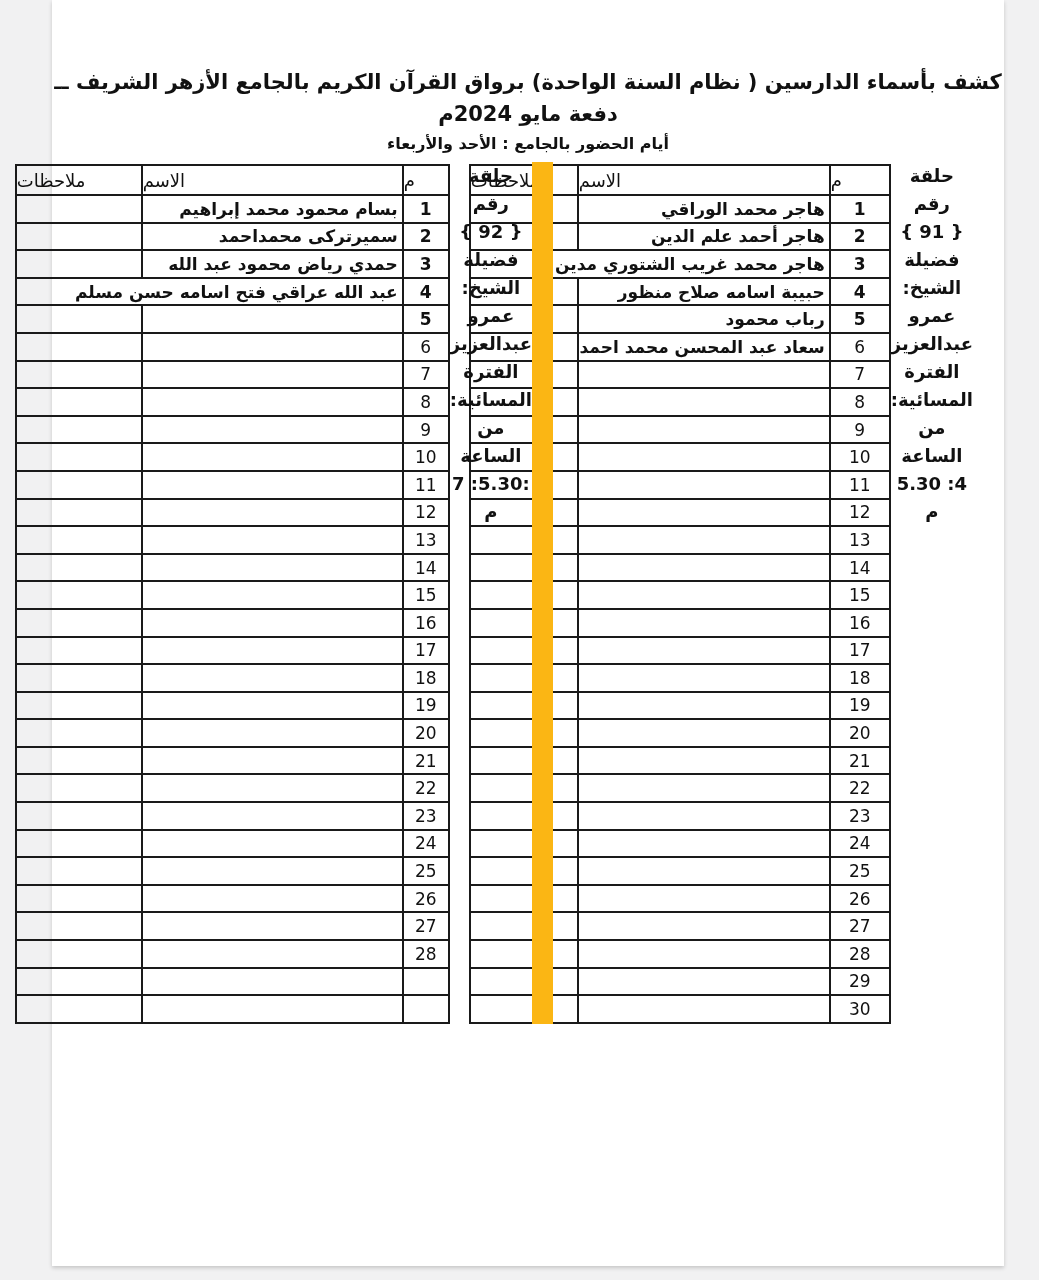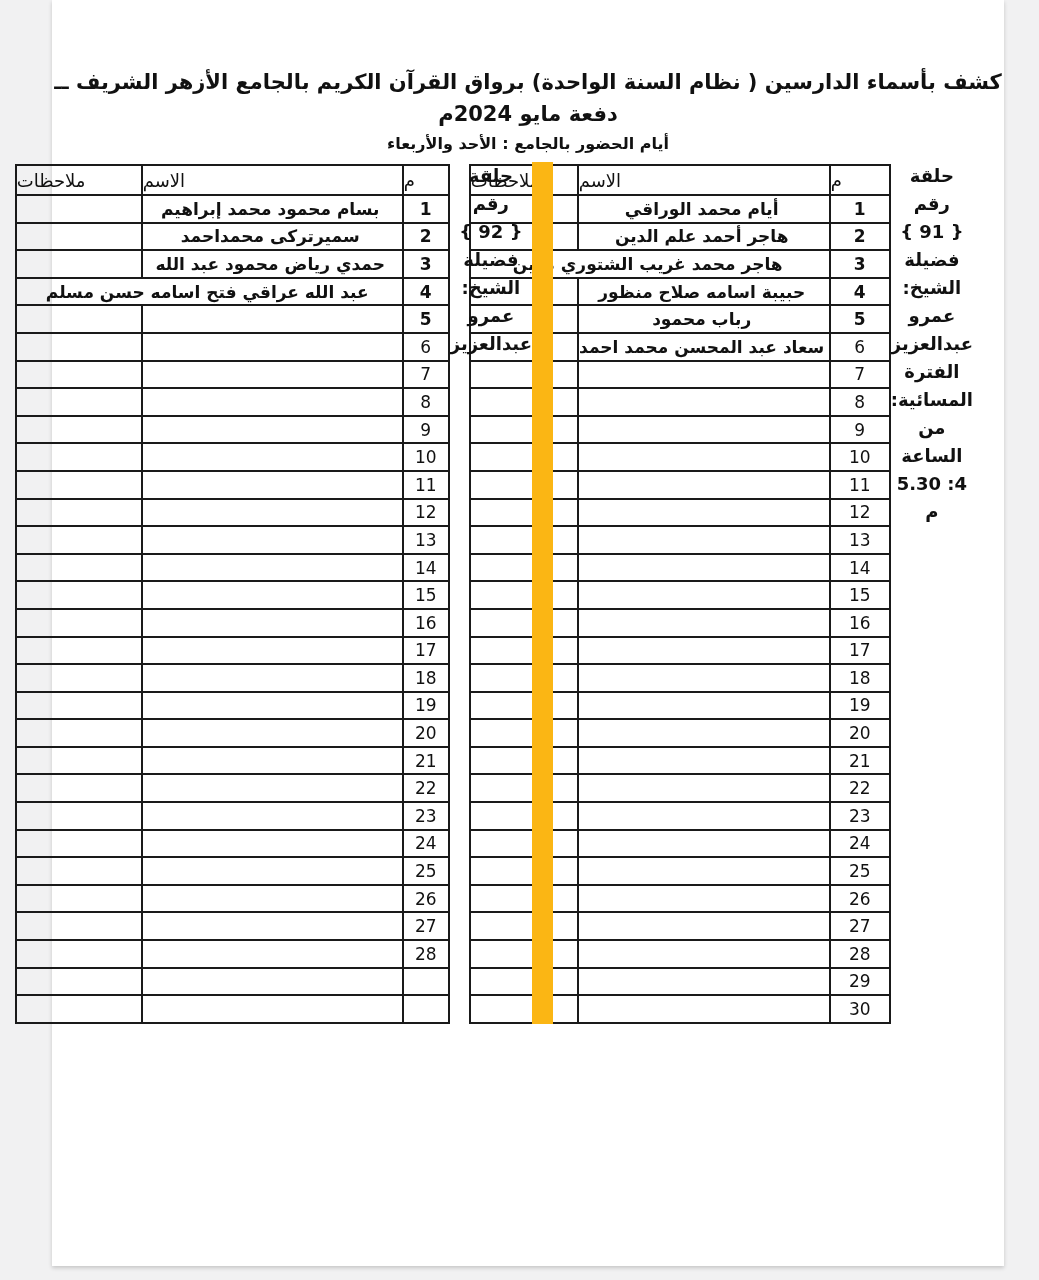--- a/index.html
+++ b/index.html
@@ -30,21 +30,21 @@
 
   table{
     border-collapse:collapse;table-layout:fixed;width:100%;
     margin-top:2px;
   }
   th,td{border:2px solid #1a1a1a;padding:0;overflow:hidden;white-space:nowrap;}
   th{height:28px;font-size:18px;font-weight:normal;text-align:left;vertical-align:middle;}
   td{height:25.6px;font-size:17px;vertical-align:middle;}
   .c-num{text-align:center;font-weight:normal;}
   .c-num.b{font-weight:bold;}
-  .c-name{font-weight:bold;text-align:center;padding-right:4px;}
+  .c-name{font-weight:bold;text-align:right;padding-right:4px;}
   .c-notes{}
   
   .halaqa-91 col.w-num{width:60px;}
   .halaqa-91 col.w-name{width:252px;}
   .halaqa-91 col.w-notes{width:108px;}
   .halaqa-92 col.w-num{width:46px;}
   .halaqa-92 col.w-name{width:261px;}
   .halaqa-92 col.w-notes{width:126px;}
 </style>
 </head>
@@ -74,21 +74,21 @@
         <thead>
           <tr>
             <th>م</th>
             <th>الاسم</th>
             <th>ملاحظات</th>
           </tr>
         </thead>
         <tbody>
             <tr>
               <td class="c-num b">1</td>
-              <td class="c-name">أيام محمد الوراقي</td>
+              <td class="c-name">هاجر محمد الوراقي</td>
               <td class="c-notes"></td>
             </tr>
             <tr>
               <td class="c-num b">2</td>
               <td class="c-name">هاجر أحمد علم الدين</td>
               <td class="c-notes"></td>
             </tr>
             <tr>
               <td class="c-num b">3</td>
               <td class="c-name" colspan="2">هاجر محمد غريب الشتوري مدين</td>
@@ -231,20 +231,21 @@
           </tbody>
       </table>
     </section>
 
     <div class="divider"></div>
 
     <section class="halaqa halaqa-92">
       <div class="sec-head">
         <div><span>حلقة رقم</span><span class="circle-num" dir="ltr">{  92  }</span></div>
         <div>فضيلة الشيخ: عمرو عبدالعزيز</div>
+        <div>الفترة المسائية: من الساعة :5.30: 7 م</div>
       </div>
       <table>
         <colgroup>
             <col class="w-num">
             <col class="w-name">
             <col class="w-notes">
           </colgroup>
         <thead>
           <tr>
             <th>م</th>

